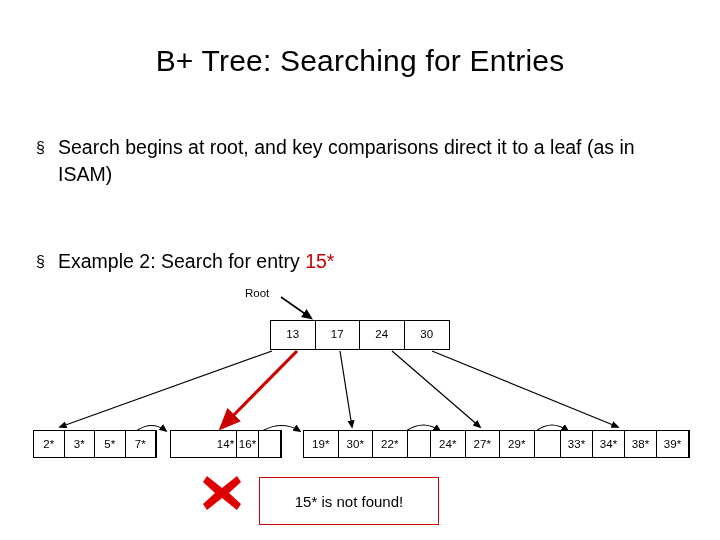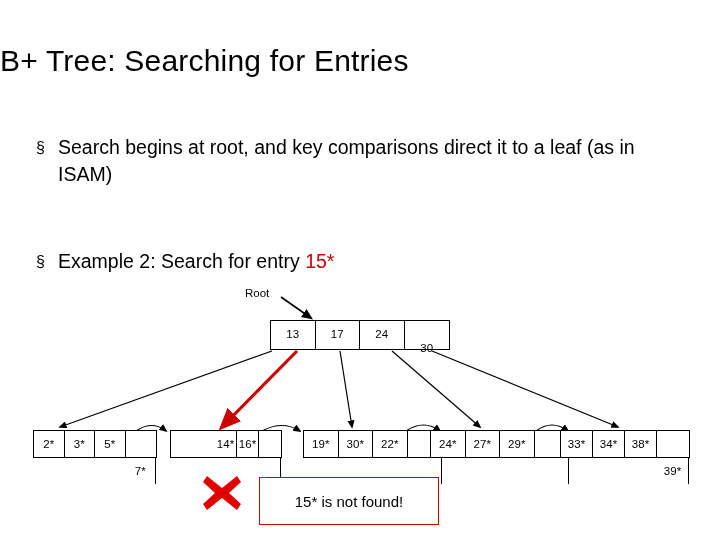--- a/index.html
+++ b/index.html
@@ -17,21 +17,21 @@
   }
   #slide {
     position: absolute;
     left: 0; top: 0;
     width: 720px; height: 540px;
   }
   .title {
     position: absolute;
     left: 0; top: 44px;
     width: 720px;
-    text-align: left;
+    text-align: center;
     font-size: 30px;
     font-weight: normal;
     letter-spacing: 0.2px;
     color: #000;
   }
   .bullet {
     position: absolute;
     font-size: 19.5px;
     line-height: 27px;
     color: #000;
@@ -73,21 +73,21 @@
   }
   .cell {
     box-sizing: border-box;
     height: 100%;
     display: flex;
     align-items: center;
     justify-content: center;
     border-right: 1px solid #000;
     font-size: 11.5px;
   }
-  .cell:last-child { border-right: none; margin-top: 27px; }
+  .cell:last-child { border-right: none; }
 
   
   #rootnode {
     left: 270px; top: 320px;
     width: 180px; height: 30px;
     padding: 0;
     display: flex;
   }
   #rootnode .cell { width: 45px; }
 

